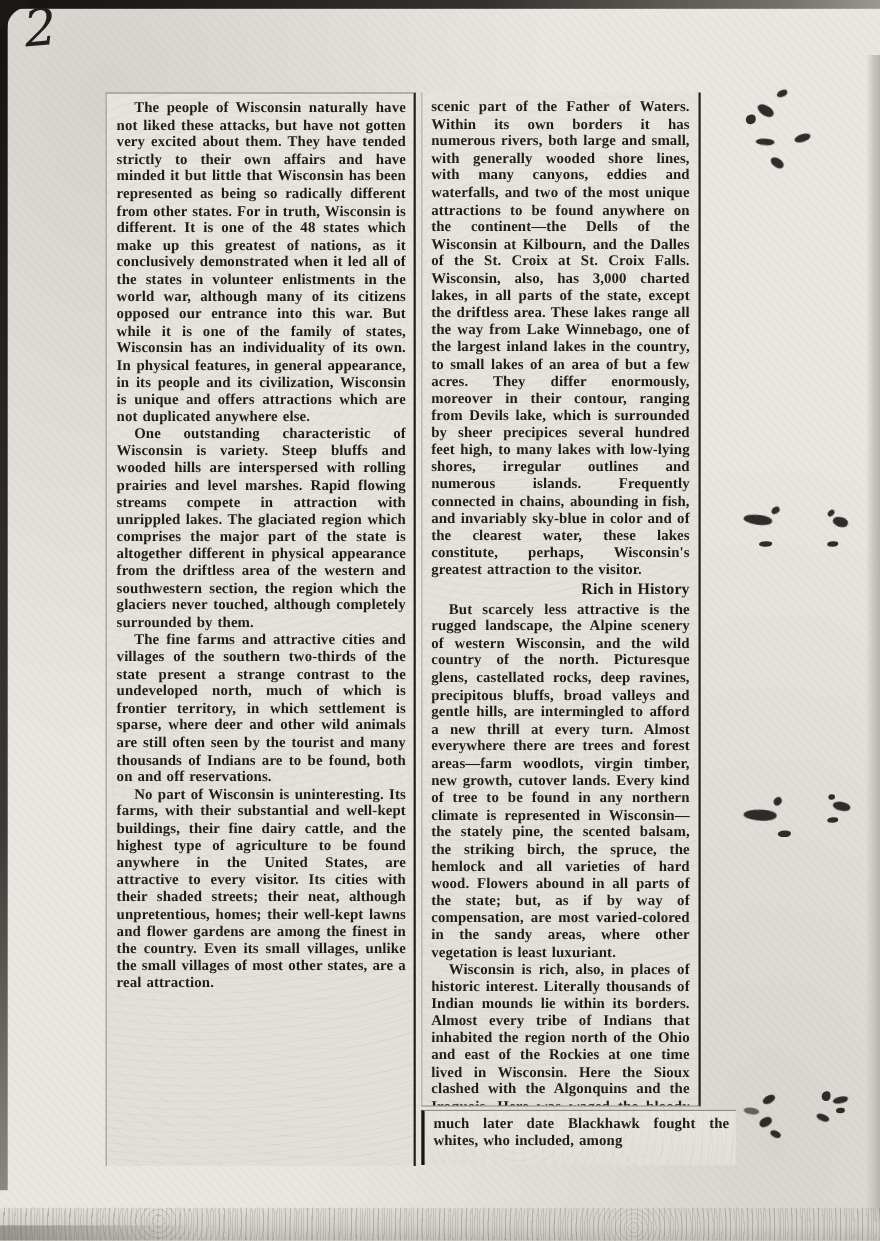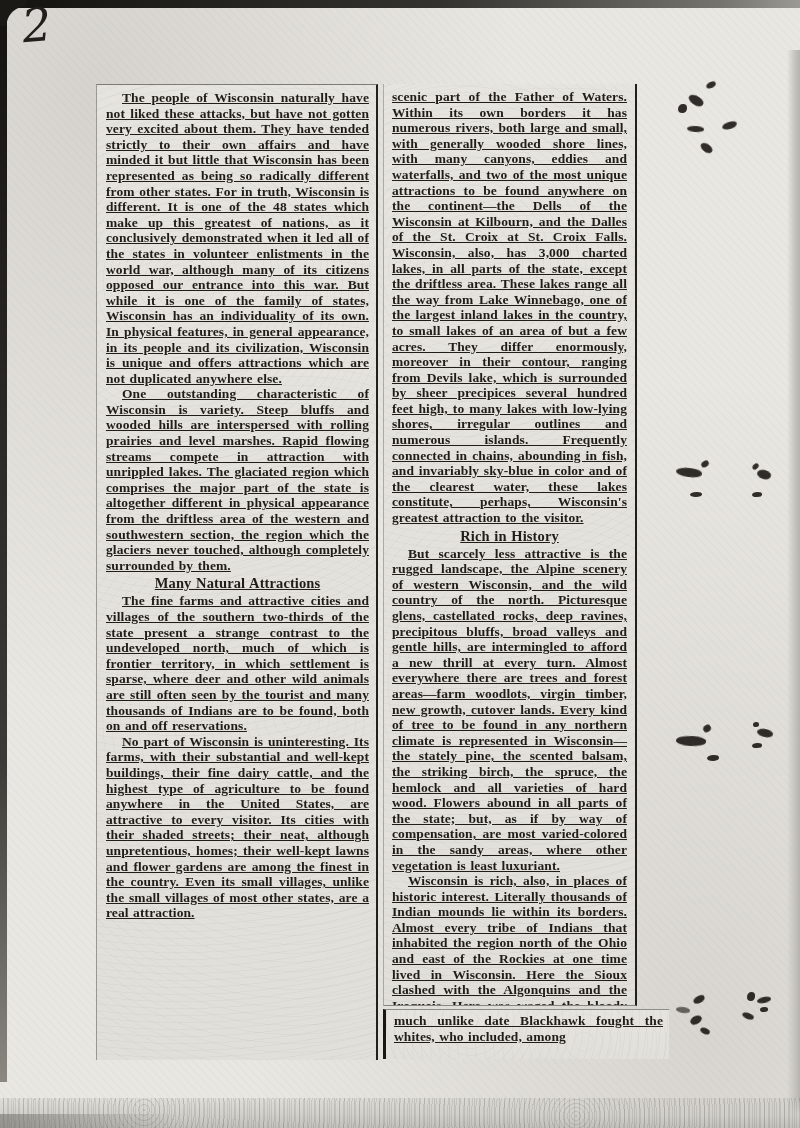--- a/index.html
+++ b/index.html
@@ -34,24 +34,24 @@
     font-style:italic;font-weight:400;font-size:46px;color:#22201d;
     transform:rotate(-5deg);line-height:1;}
 
   
   .clip{position:absolute;
     background:
       repeating-radial-gradient(circle at 30% 20%, rgba(0,0,0,.028) 0 1px, transparent 1px 7px),
       repeating-radial-gradient(circle at 70% 65%, rgba(0,0,0,.022) 0 1px, transparent 1px 9px),
       linear-gradient(#e6e4de,#e1dfd9);
     color:#201d19;font-size:13.5px;line-height:15.6px;font-weight:700;
-    text-align:justify;letter-spacing:.1px;word-spacing:1px;overflow:hidden;text-decoration:underline;}
+    text-align:justify;letter-spacing:.1px;word-spacing:1px;overflow:hidden;}
   .clip p{margin:0;text-indent:16px;}
   .clip p.noindent{text-indent:0;}
-  .clip h3{margin:2px 0 2px 0;text-indent:0;text-align:center;font-size:14.5px;line-height:16px;font-weight:700;}
+  .clip h3{margin:2px 0 2px 0;text-indent:0;text-align:right;font-size:14.5px;line-height:16px;font-weight:700;}
   .col1{left:96px;top:84px;width:282px;height:976px;padding:5px 7px 0 9px;box-sizing:border-box;
     border-top:1px solid rgba(45,43,38,.55);
     border-left:1px solid rgba(45,43,38,.4);
     border-right:2px solid #22201c;}
   .col2{left:383px;top:84px;width:254px;height:922px;padding:5px 8px 0 8px;box-sizing:border-box;
     border-left:1px solid rgba(45,43,38,.3);
     border-right:2px solid #22201c;
     border-bottom:1px solid rgba(45,43,38,.5);}
   .strip{left:383px;top:1009px;width:286px;height:50px;padding:3px 6px 0 8px;box-sizing:border-box;
     border-left:3px solid #181613;
@@ -71,35 +71,34 @@
   <div class="edge-corner"></div>
   <div class="edge-right"></div>
   <div class="edge-bottom"></div>
   <div class="edge-bottom-left"></div>
 
   <div class="pagenum">2</div>
 
   <div class="clip col1">
     <p>The people of Wisconsin naturally have not liked these attacks, but have not gotten very excited about them. They have tended strictly to their own affairs and have minded it but little that Wisconsin has been represented as being so radically different from other states. For in truth, Wisconsin is different. It is one of the 48 states which make up this greatest of nations, as it conclusively demonstrated when it led all of the states in volunteer enlistments in the world war, although many of its citizens opposed our entrance into this war. But while it is one of the family of states, Wisconsin has an individuality of its own. In physical features, in general appearance, in its people and its civilization, Wisconsin is unique and offers attractions which are not duplicated anywhere else.</p>
     <p>One outstanding characteristic of Wisconsin is variety. Steep bluffs and wooded hills are interspersed with rolling prairies and level marshes. Rapid flowing streams compete in attraction with unrippled lakes. The glaciated region which comprises the major part of the state is altogether different in physical appearance from the driftless area of the western and southwestern section, the region which the glaciers never touched, although completely surrounded by them.</p>
-    <h3>Many Natural Attractions</h3>
     <p>The fine farms and attractive cities and villages of the southern two-thirds of the state present a strange contrast to the undeveloped north, much of which is frontier territory, in which settlement is sparse, where deer and other wild animals are still often seen by the tourist and many thousands of Indians are to be found, both on and off reservations.</p>
     <p>No part of Wisconsin is uninteresting. Its farms, with their substantial and well-kept buildings, their fine dairy cattle, and the highest type of agriculture to be found anywhere in the United States, are attractive to every visitor. Its cities with their shaded streets; their neat, although unpretentious, homes; their well-kept lawns and flower gardens are among the finest in the country. Even its small villages, unlike the small villages of most other states, are a real attraction.</p>
   </div>
 
   <div class="clip col2">
     <p class="noindent">scenic part of the Father of Waters. Within its own borders it has numerous rivers, both large and small, with generally wooded shore lines, with many canyons, eddies and waterfalls, and two of the most unique attractions to be found anywhere on the continent—the Dells of the Wisconsin at Kilbourn, and the Dalles of the St. Croix at St. Croix Falls. Wisconsin, also, has 3,000 charted lakes, in all parts of the state, except the driftless area. These lakes range all the way from Lake Winnebago, one of the largest inland lakes in the country, to small lakes of an area of but a few acres. They differ enormously, moreover in their contour, ranging from Devils lake, which is surrounded by sheer precipices several hundred feet high, to many lakes with low-lying shores, irregular outlines and numerous islands. Frequently connected in chains, abounding in fish, and invariably sky-blue in color and of the clearest water, these lakes constitute, perhaps, Wisconsin's greatest attraction to the visitor.</p>
     <h3>Rich in History</h3>
     <p>But scarcely less attractive is the rugged landscape, the Alpine scenery of western Wisconsin, and the wild country of the north. Picturesque glens, castellated rocks, deep ravines, precipitous bluffs, broad valleys and gentle hills, are intermingled to afford a new thrill at every turn. Almost everywhere there are trees and forest areas—farm woodlots, virgin timber, new growth, cutover lands. Every kind of tree to be found in any northern climate is represented in Wisconsin—the stately pine, the scented balsam, the striking birch, the spruce, the hemlock and all varieties of hard wood. Flowers abound in all parts of the state; but, as if by way of compensation, are most varied-colored in the sandy areas, where other vegetation is least luxuriant.</p>
     <p><span>Wisconsin is rich, also, in places of historic interest. Literally thousands of Indian mounds lie within its borders. Almost every tribe of Indians that inhabited the region north of the Ohio and east of the Rockies at one time lived in Wisconsin. Here the Sioux clashed with the Algonquins and the Iroquois. Here was waged the bloody war between the French and the Fox, to which historians ascribe the beginning of the downfall of the French regime in</span>
       <span class="u-ink">North America. Here, also, at a</span></p>
   </div>
 
   <div class="clip strip">
-    <p class="noindent">much unlike date Blackhawk fought the whites, who included, among</p>
+    <p class="noindent">much later date Blackhawk fought the whites, who included, among</p>
   </div>
 
   <div>
     <span class="blob" style="left:706px;top:82px;width:10px;height:6px;transform:rotate(-20deg);"></span>
     <span class="blob" style="left:688px;top:96px;width:16px;height:9px;transform:rotate(35deg);"></span>
     <span class="blob" style="left:678px;top:104px;width:9px;height:9px;"></span>
     <span class="blob" style="left:687px;top:126px;width:17px;height:6px;transform:rotate(5deg);"></span>
     <span class="blob" style="left:722px;top:122px;width:15px;height:7px;transform:rotate(-15deg);"></span>
     <span class="blob" style="left:700px;top:144px;width:13px;height:8px;transform:rotate(40deg);"></span>
   </div>

